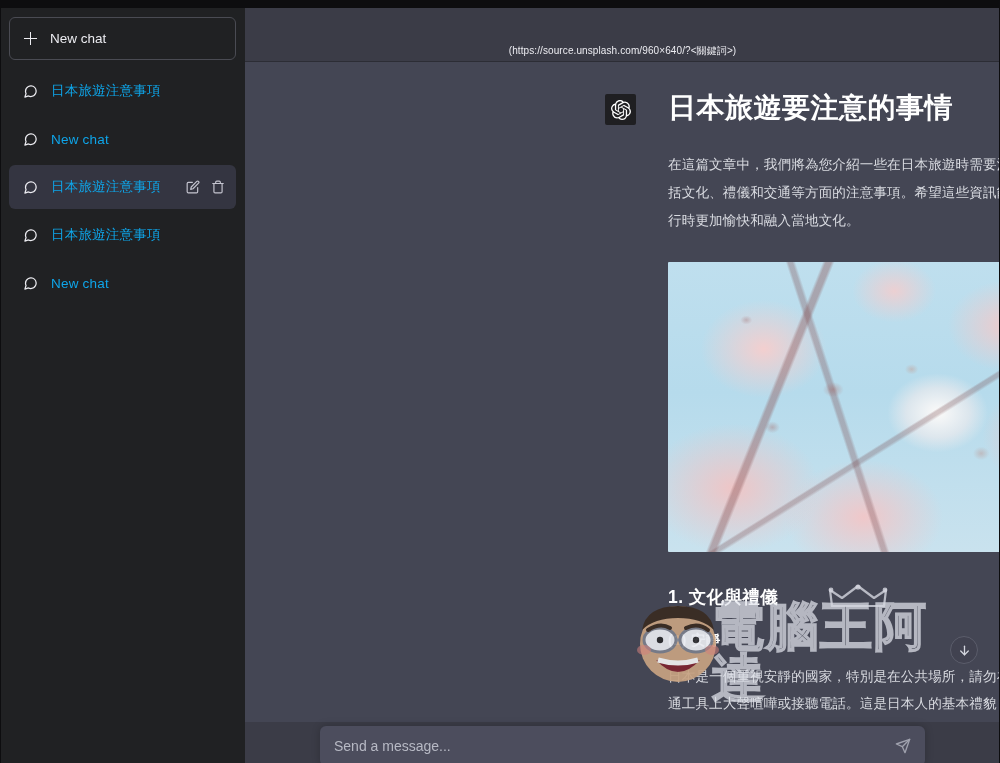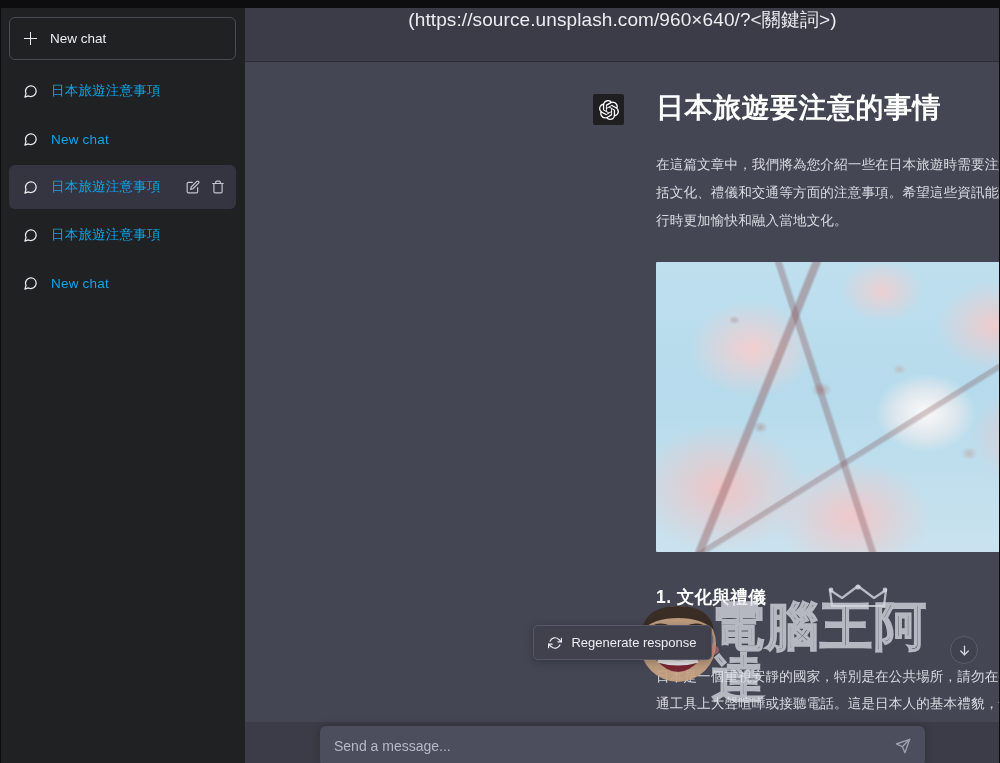--- a/index.html
+++ b/index.html
@@ -109,38 +109,38 @@
     background: #444654;
     overflow: hidden;
   }
 
   #topbar {
     height: 55px;
     flex: 0 0 55px;
     background: #3b3c47;
     border-bottom: 1px solid #2c2d35;
     display: flex;
-    align-items: flex-start;
+    align-items: flex-end;
     justify-content: center;
     color: #ececf1;
-    font-size: 19px;
+    font-size: 10px;
     letter-spacing: .1px;
     padding-bottom: 3px;
   }
 
   #thread {
     flex: 1;
     background: #444654;
     overflow: hidden;
     position: relative;
   }
 
   .message {
     display: flex;
-    padding: 32px 0 0 0;
+    padding: 32px 0 0 12px;
     position: relative;
   }
 
   .avatar {
     width: 31px; height: 31px;
     flex: 0 0 31px;
     margin-left: 348px;
     background: #1f1f22;
     border-radius: 2px;
     display: flex;
@@ -451,30 +451,20 @@
           <path d="M16 30 q12 -8 22 -2" stroke="#3a2b22" stroke-width="4" fill="none" stroke-linecap="round"></path>
           <path d="M54 28 q12 -6 22 2" stroke="#3a2b22" stroke-width="4" fill="none" stroke-linecap="round"></path>
           <path d="M24 60 Q46 84 68 60 Q46 68 24 60Z" fill="#7d2430"></path>
           <path d="M26 60 Q46 66 66 60" stroke="#f2f2f2" stroke-width="5" fill="none"></path>
           <ellipse cx="12" cy="50" rx="7" ry="5" fill="#e0857f" opacity=".55"></ellipse>
           <ellipse cx="80" cy="50" rx="7" ry="5" fill="#e0857f" opacity=".55"></ellipse>
         </svg>
         <div id="wm-text">電腦王阿達</div>
       </div>
 
-      <div id="regen-wrap">
-        <div id="regen-btn">
-          <svg viewBox="0 0 24 24" fill="none" stroke="#ececf1" stroke-width="2" stroke-linecap="round" stroke-linejoin="round">
-              <polyline points="23 4 23 10 17 10"></polyline>
-              <polyline points="1 20 1 14 7 14"></polyline>
-              <path d="M3.51 9a9 9 0 0 1 14.85-3.36L23 10M1 14l4.64 4.36A9 9 0 0 0 20.49 15"></path>
-            </svg>
-          <span>Regenerate response</span>
-        </div>
-      </div>
 
       <div id="scroll-btn">
         <svg viewBox="0 0 24 24" fill="none" stroke="#d4d6de" stroke-width="2.4" stroke-linecap="round" stroke-linejoin="round">
             <line x1="12" y1="4" x2="12" y2="20"></line>
             <polyline points="19 13 12 20 5 13"></polyline>
           </svg>
       </div>
 
     </div>
 

